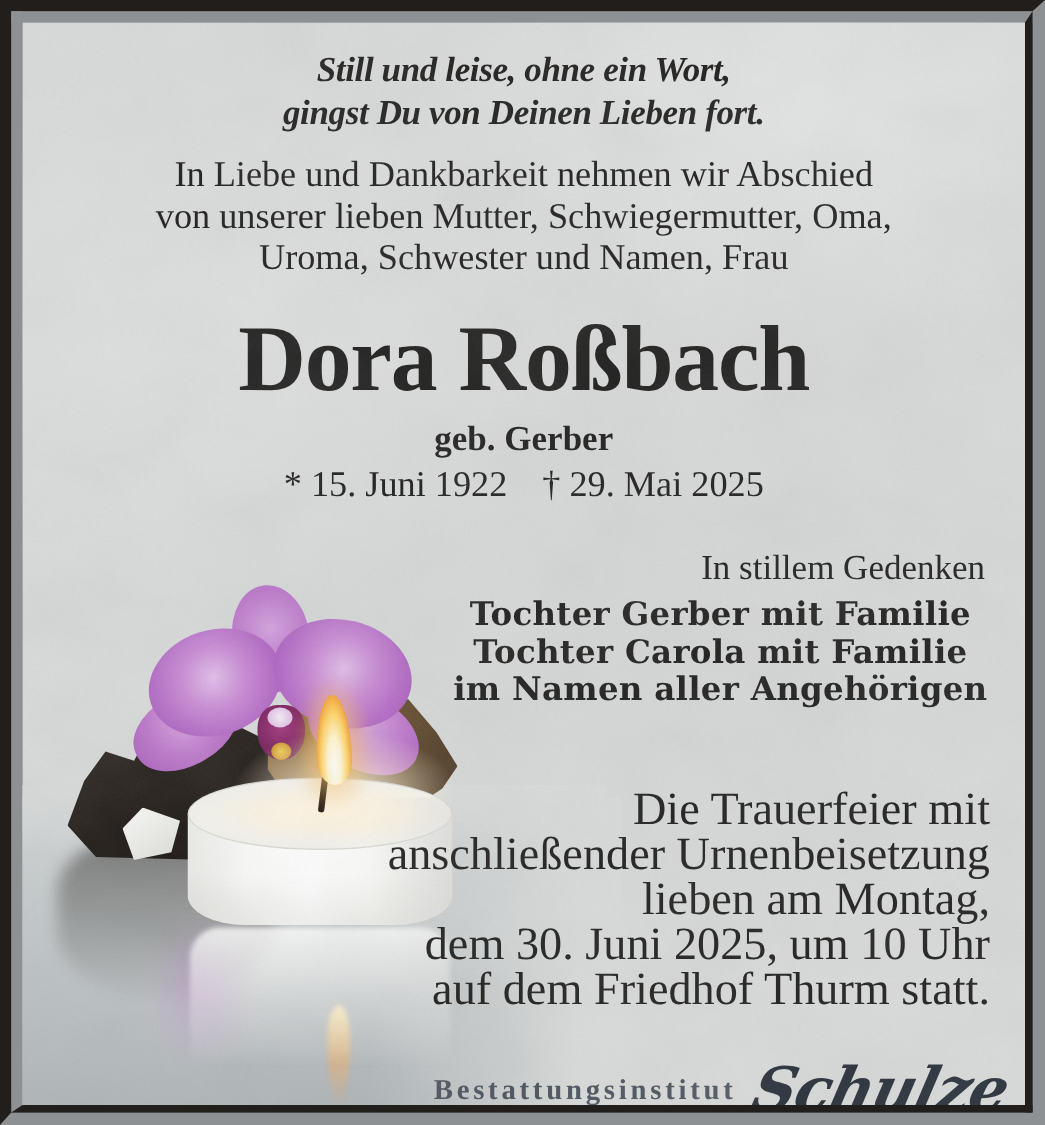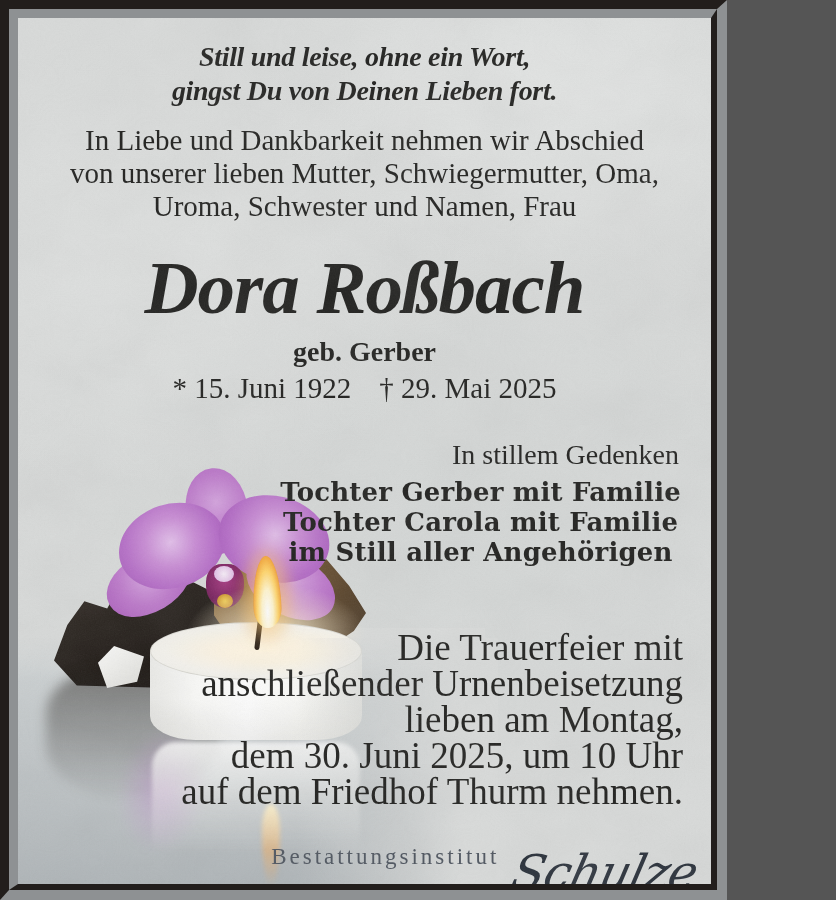--- a/index.html
+++ b/index.html
@@ -1,18 +1,18 @@
 <!DOCTYPE html>
 <html lang="de"><head>
 <meta charset="utf-8">
 <style>
   html,body{margin:0;padding:0;background:#555;}
   *{box-sizing:border-box;}
   .sheet{
-    width:727px;height:900px;position:relative;
+    width:836px;height:900px;position:relative;
     border-style:solid;border-width:9px 10px 10px 9px;
     border-color:#221e1c #8e9193 #8e9193 #221e1c;
     font-family:"Liberation Serif", serif;
   }
   .sheet-inner{
     width:100%;height:100%;
     border-style:solid;border-width:9px 6px 6px 9px;
     border-color:#8e9193 #221e1c #221e1c #8e9193;
     position:relative;
   }
@@ -23,29 +23,29 @@
       radial-gradient(ellipse 420px 260px at 78% 8%, #e2e4e3 0%, rgba(226,228,227,0) 70%),
       radial-gradient(ellipse 520px 320px at 16% 28%, #dddfde 0%, rgba(221,223,222,0) 70%),
       radial-gradient(ellipse 640px 420px at 62% 58%, #d3d6d5 0%, rgba(211,214,213,0) 75%),
       #d8dad9;
   }
   
   .txt{position:absolute;z-index:10;}
   .center{left:0;width:100%;text-align:center;}
   .verse{top:22px;font-size:28px;line-height:34px;font-weight:bold;font-style:italic;letter-spacing:-0.3px;}
   .intro{top:106px;font-size:29px;line-height:33px;}
-  .name{top:228px;font-size:75px;line-height:84px;font-weight:bold;font-style:italic;letter-spacing:-1px;}
+  .name{top:228px;font-size:75px;line-height:84px;font-weight:bold;letter-spacing:-1px;}
   .birthname{top:318px;font-size:28px;line-height:32px;font-weight:bold;}
   .dates{top:352px;font-size:29px;line-height:36px;}
   .dates .death{margin-left:28px;}
   .gedenken{top:421px;right:32px;text-align:right;font-size:28px;line-height:32px;}
   .family{top:459px;right:30px;text-align:center;font-size:26px;line-height:30px;
           font-family:"DejaVu Serif", serif;font-weight:bold;letter-spacing:0.2px;}
   .funeral{top:612px;right:28px;text-align:right;font-size:37px;line-height:36px;}
-  .footer{top:826px;right:14px;display:flex;align-items:flex-start;gap:14px;}
+  .footer{top:826px;right:14px;display:flex;align-items:center;gap:14px;font-weight:bold;}
   .inst-label{font-size:23px;letter-spacing:3px;color:#4d545e;}
   .inst-name{font-size:48px;font-style:italic;font-family:"DejaVu Serif", serif;
              transform:skewX(-13deg);letter-spacing:-1px;color:#272e38;}
   
   .ph{position:absolute;}
   .surface{left:-5px;top:620px;width:472px;height:246px;
     background:linear-gradient(180deg,#cdd2d3 0%,#c0c5c7 45%,#aeb4b7 100%);}
   .surface-fade-right{left:278px;top:620px;width:202px;height:246px;
     background:linear-gradient(90deg,rgba(216,218,217,0) 0%,#d8dad9 82%);}
   .surface-fade-top{left:-5px;top:610px;width:472px;height:54px;
@@ -160,29 +160,29 @@
 
       <div class="txt center dates">
         <span>* 15. Juni 1922</span><span class="death">† 29. Mai 2025</span>
       </div>
 
       <div class="txt gedenken">In stillem Gedenken</div>
 
       <div class="txt family">
         <div>Tochter Gerber mit Familie</div>
         <div>Tochter Carola mit Familie</div>
-        <div>im Still aller Angehörigen</div>
+        <div>im Namen aller Angehörigen</div>
       </div>
 
       <div class="txt funeral">
         <div>Die Trauerfeier mit</div>
         <div>anschließender Urnenbeisetzung</div>
         <div>lieben am Montag,</div>
         <div>dem 30. Juni 2025, um 10 Uhr</div>
-        <div>auf dem Friedhof Thurm nehmen.</div>
+        <div>auf dem Friedhof Thurm statt.</div>
       </div>
 
       <div class="txt footer">
         <span class="inst-label">Bestattungsinstitut</span>
         <span class="inst-name">Schulze</span>
       </div>
 
       <svg class="noise" width="836" height="900" aria-hidden="true">
         <defs>
           <filter id="fcloud" x="0" y="0" width="100%" height="100%">

